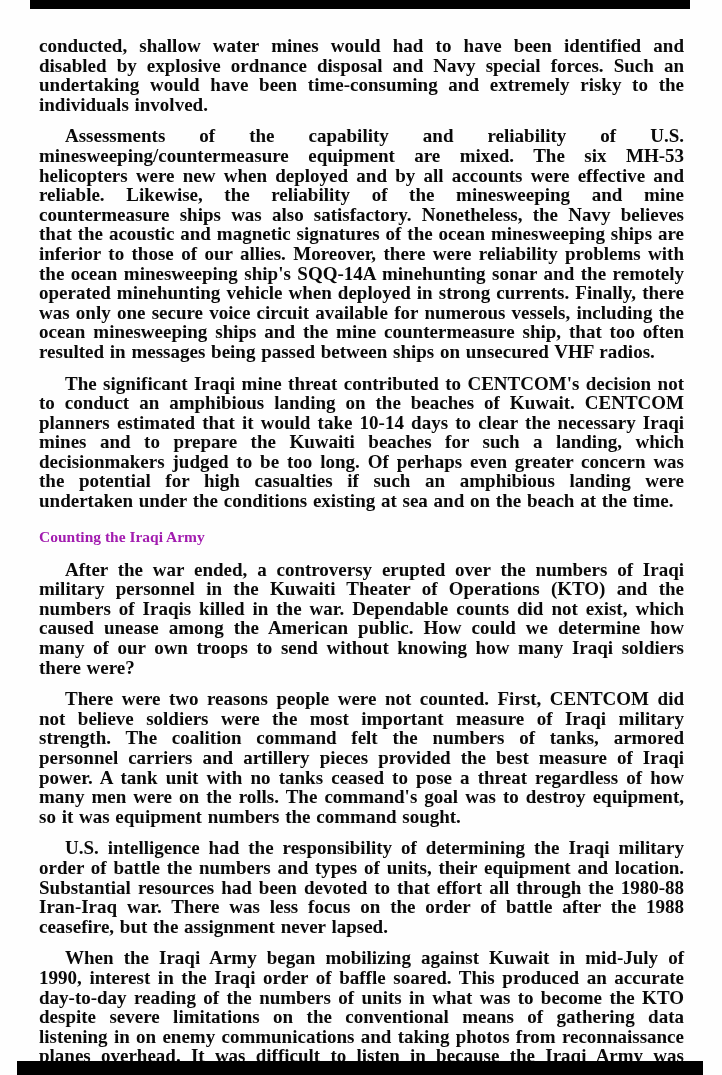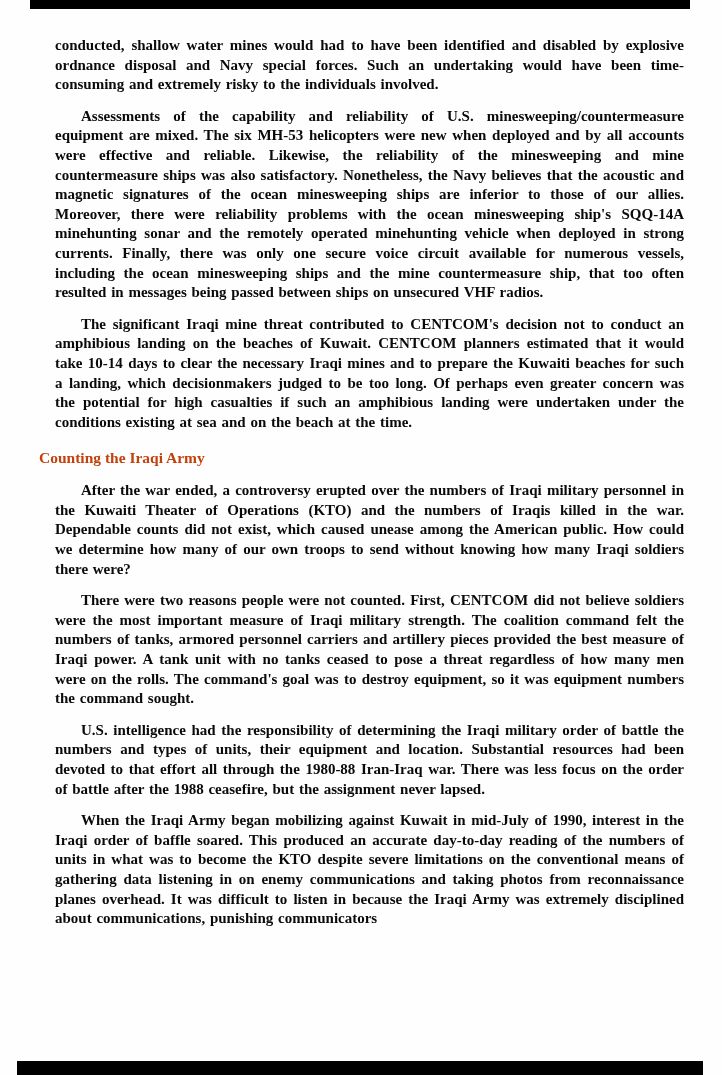--- a/index.html
+++ b/index.html
@@ -33,22 +33,22 @@
     height: 14px;
     background: #000000;
   }
   .content {
     position: absolute;
     top: 36px;
     left: 39px;
     width: 645px;
   }
   .para {
-    margin: 0 0 12px 16px;
-    font-size: 15px;
+    margin: 0 0 12px 0;
+    font-size: 19px;
     line-height: 19.6px;
     text-align: justify;
     text-indent: 26px;
     word-spacing: 1px;
   }
   .para.no-indent {
     text-indent: 0;
   }
   .heading {
     font-size: 15.5px;
@@ -71,21 +71,21 @@
 </head>
 <body>
 
 <div class="page">
   <div class="scan-bar-top"></div>
 
   <div class="content">
     <p class="para no-indent">conducted, shallow water mines would had to have been identified and disabled by explosive ordnance disposal and Navy special forces. Such an undertaking would have been time-consuming and extremely risky to the individuals involved.</p>
     <p class="para">Assessments of the capability and reliability of U.S. minesweeping/countermeasure equipment are mixed. The six MH-53 helicopters were new when deployed and by all accounts were effective and reliable. Likewise, the reliability of the minesweeping and mine countermeasure ships was also satisfactory. Nonetheless, the Navy believes that the acoustic and magnetic signatures of the ocean minesweeping ships are inferior to those of our allies. Moreover, there were reliability problems with the ocean minesweeping ship's SQQ-14A minehunting sonar and the remotely operated minehunting vehicle when deployed in strong currents. Finally, there was only one secure voice circuit available for numerous vessels, including the ocean minesweeping ships and the mine countermeasure ship, that too often resulted in messages being passed between ships on unsecured VHF radios.</p>
     <p class="para">The significant Iraqi mine threat contributed to CENTCOM's decision not to conduct an amphibious landing on the beaches of Kuwait. CENTCOM planners estimated that it would take 10-14 days to clear the necessary Iraqi mines and to prepare the Kuwaiti beaches for such a landing, which decisionmakers judged to be too long. Of perhaps even greater concern was the potential for high casualties if such an amphibious landing were undertaken under the conditions existing at sea and on the beach at the time.</p>
-    <h2 class="heading" style="color: #c2410c;">Counting the Iraqi Army</h2>
+    <h2 class="heading" style="color: #a21caf;">Counting the Iraqi Army</h2>
     <p class="para">After the war ended, a controversy erupted over the numbers of Iraqi military personnel in the Kuwaiti Theater of Operations (KTO) and the numbers of Iraqis killed in the war. Dependable counts did not exist, which caused unease among the American public. How could we determine how many of our own troops to send without knowing how many Iraqi soldiers there were?</p>
     <p class="para">There were two reasons people were not counted. First, CENTCOM did not believe soldiers were the most important measure of Iraqi military strength. The coalition command felt the numbers of tanks, armored personnel carriers and artillery pieces provided the best measure of Iraqi power. A tank unit with no tanks ceased to pose a threat regardless of how many men were on the rolls. The command's goal was to destroy equipment, so it was equipment numbers the command sought.</p>
     <p class="para">U.S. intelligence had the responsibility of determining the Iraqi military order of battle the numbers and types of units, their equipment and location. Substantial resources had been devoted to that effort all through the 1980-88 Iran-Iraq war. There was less focus on the order of battle after the 1988 ceasefire, but the assignment never lapsed.</p>
     <p class="para">When the Iraqi Army began mobilizing against Kuwait in mid-July of 1990, interest in the Iraqi order of baffle soared. This produced an accurate day-to-day reading of the numbers of units in what was to become the KTO despite severe limitations on the conventional means of gathering data listening in on enemy communications and taking photos from reconnaissance planes overhead. It was difficult to listen in because the Iraqi Army was extremely disciplined about communications, punishing communicators</p>
   </div>
 
 
   <div class="scan-bar-bottom"></div>
 </div>
 

